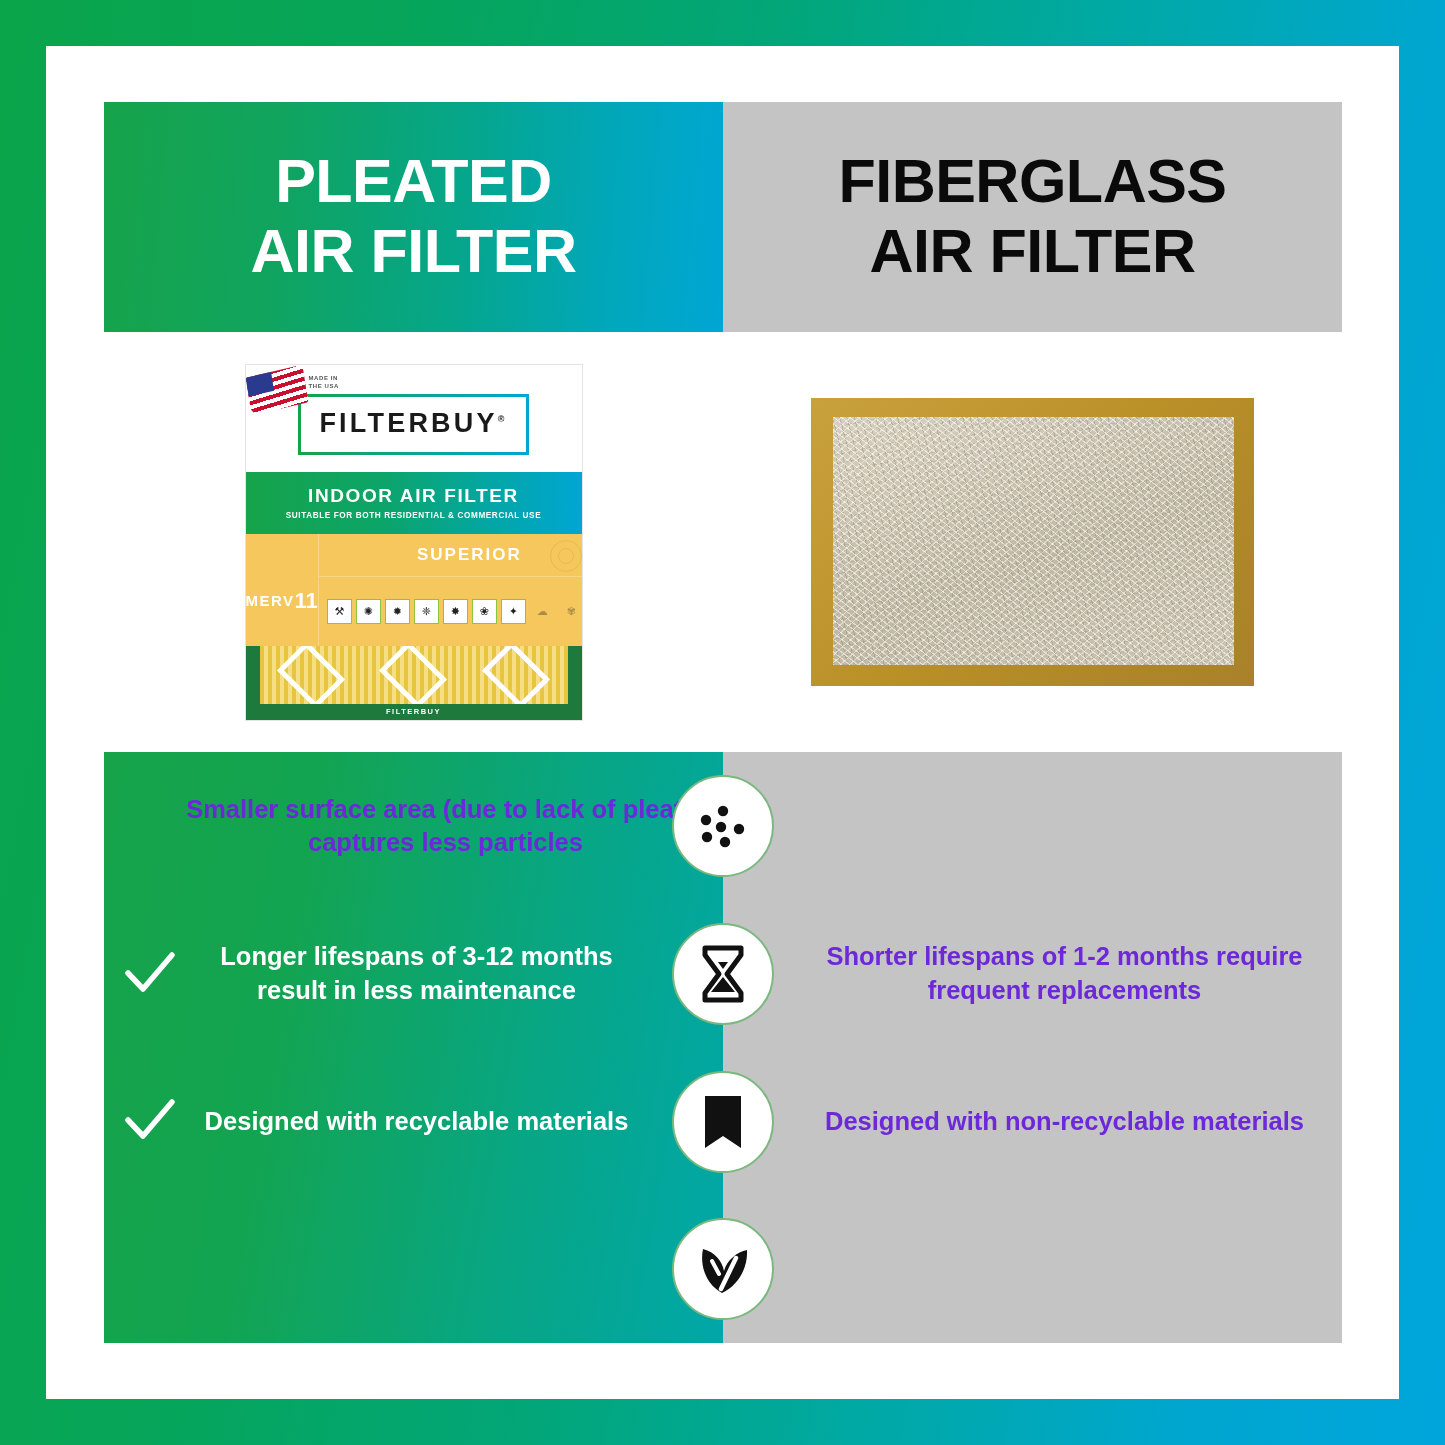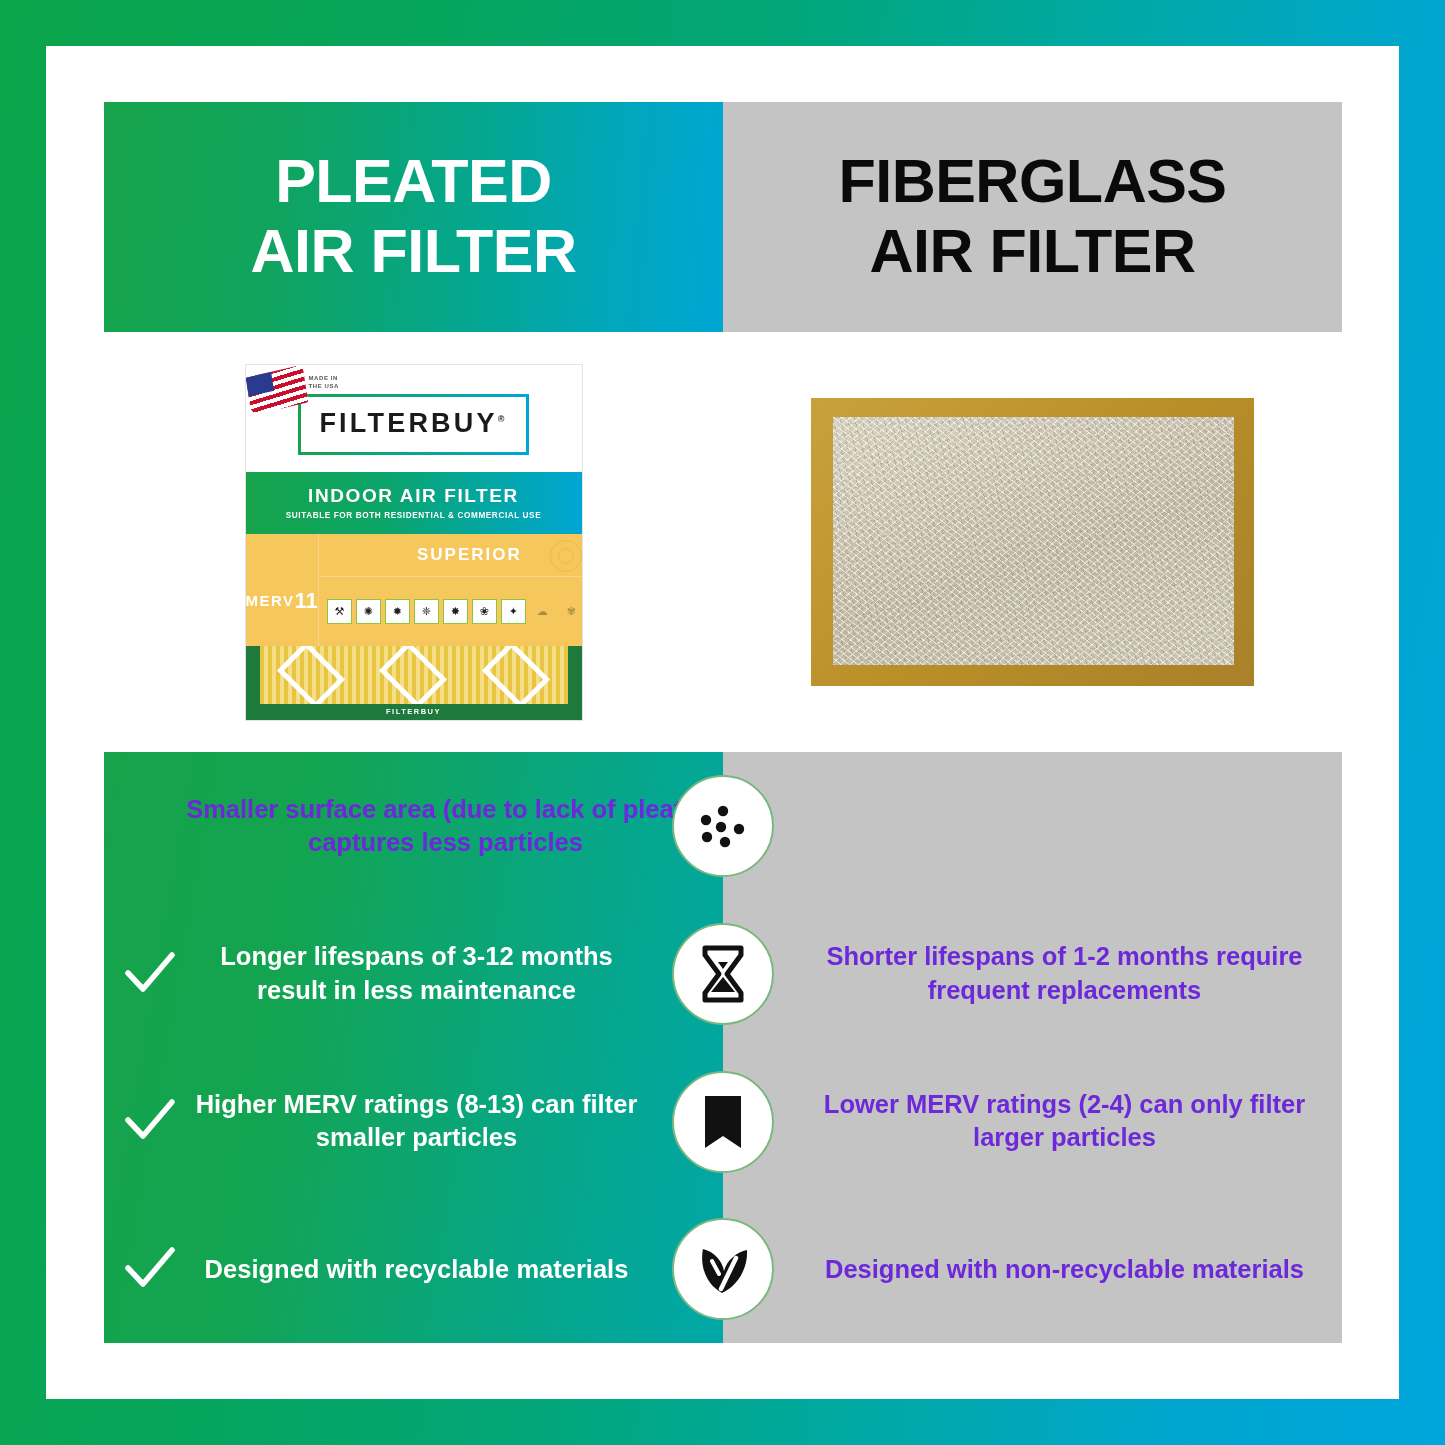--- a/index.html
+++ b/index.html
@@ -505,31 +505,20 @@
             <svg class="check-icon" viewBox="0 0 56 56">
               <path d="M6 27 L21 43 L50 9" fill="none" stroke="#ffffff" stroke-width="5.5" stroke-linecap="round" stroke-linejoin="round"></path>
             </svg>
             <p class="ctext">Longer lifespans of 3-12 months result in less maintenance</p>
           </div>
           <div class="cell cell-right">
             <p class="ctext">Shorter lifespans of 1-2 months require frequent replacements</p>
           </div>
         </div>
 
-        <div class="crow">
-          <div class="cell cell-left">
-            <svg class="check-icon" viewBox="0 0 56 56">
-              <path d="M6 27 L21 43 L50 9" fill="none" stroke="#ffffff" stroke-width="5.5" stroke-linecap="round" stroke-linejoin="round"></path>
-            </svg>
-            <p class="ctext">Higher MERV ratings (8-13) can filter smaller particles</p>
-          </div>
-          <div class="cell cell-right">
-            <p class="ctext">Lower MERV ratings (2-4) can only filter larger particles</p>
-          </div>
-        </div>
 
         <div class="crow">
           <div class="cell cell-left">
             <svg class="check-icon" viewBox="0 0 56 56">
               <path d="M6 27 L21 43 L50 9" fill="none" stroke="#ffffff" stroke-width="5.5" stroke-linecap="round" stroke-linejoin="round"></path>
             </svg>
             <p class="ctext">Designed with recyclable materials</p>
           </div>
           <div class="cell cell-right">
             <p class="ctext">Designed with non-recyclable materials</p>

